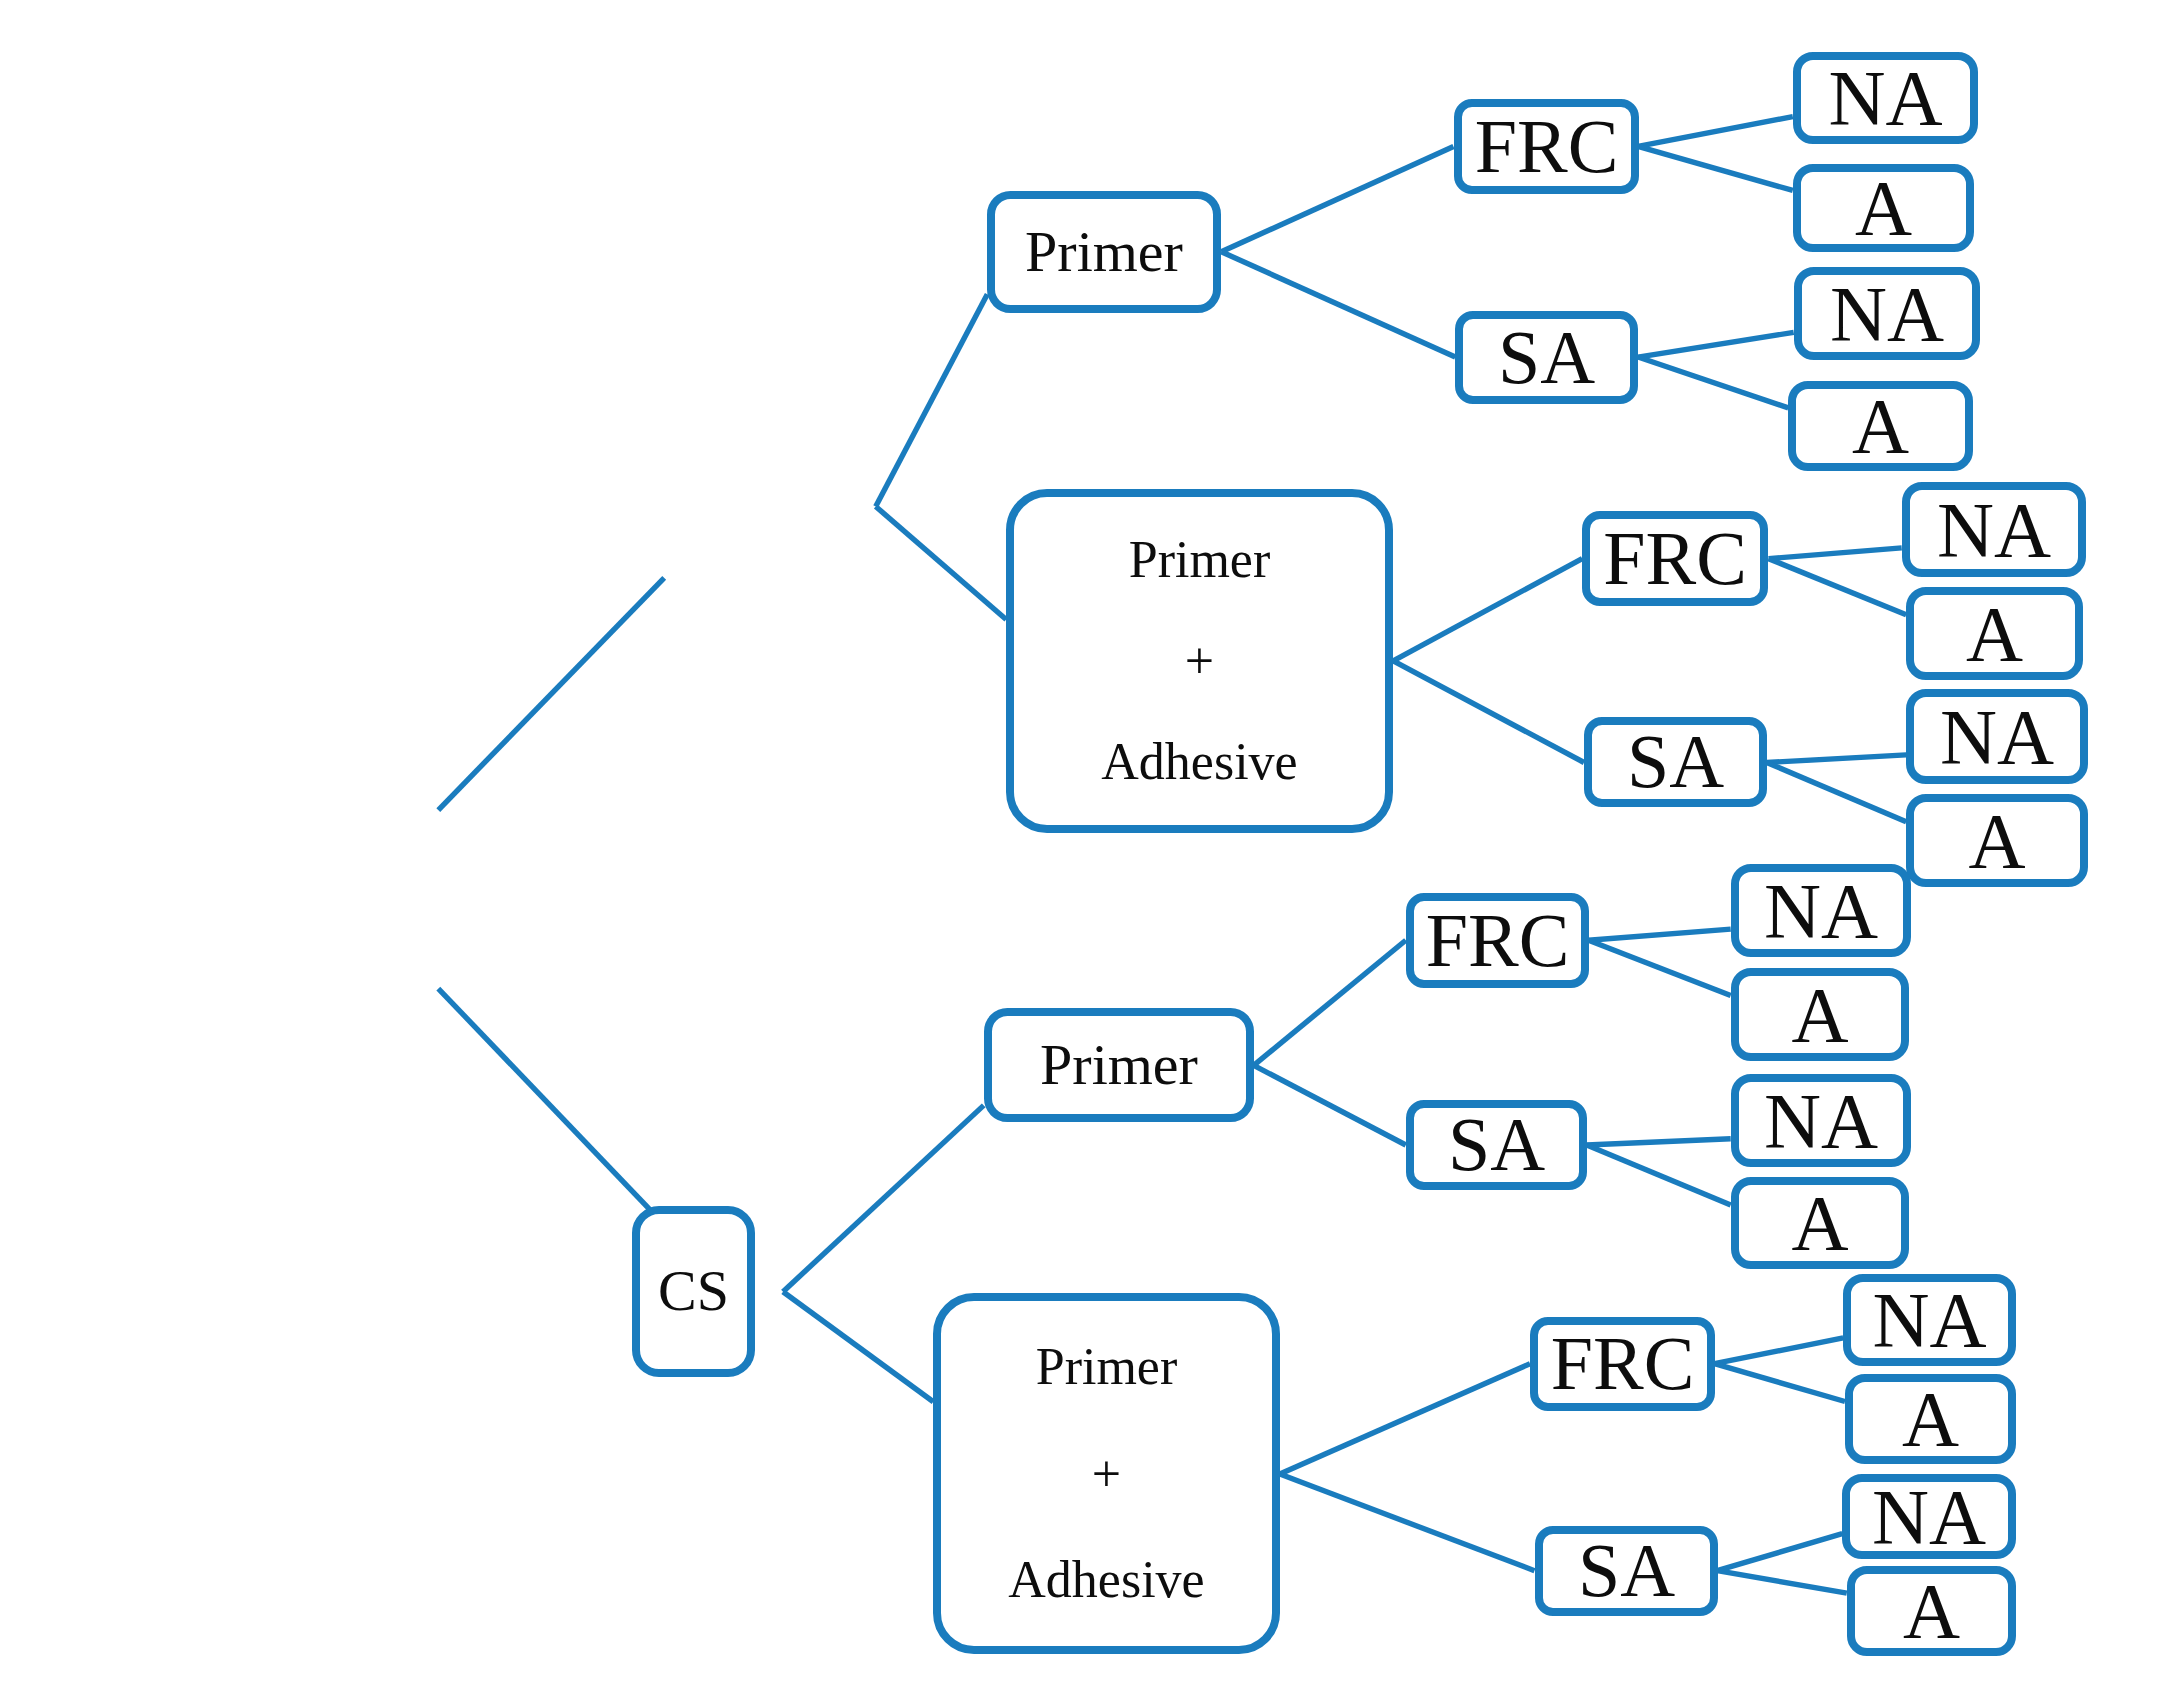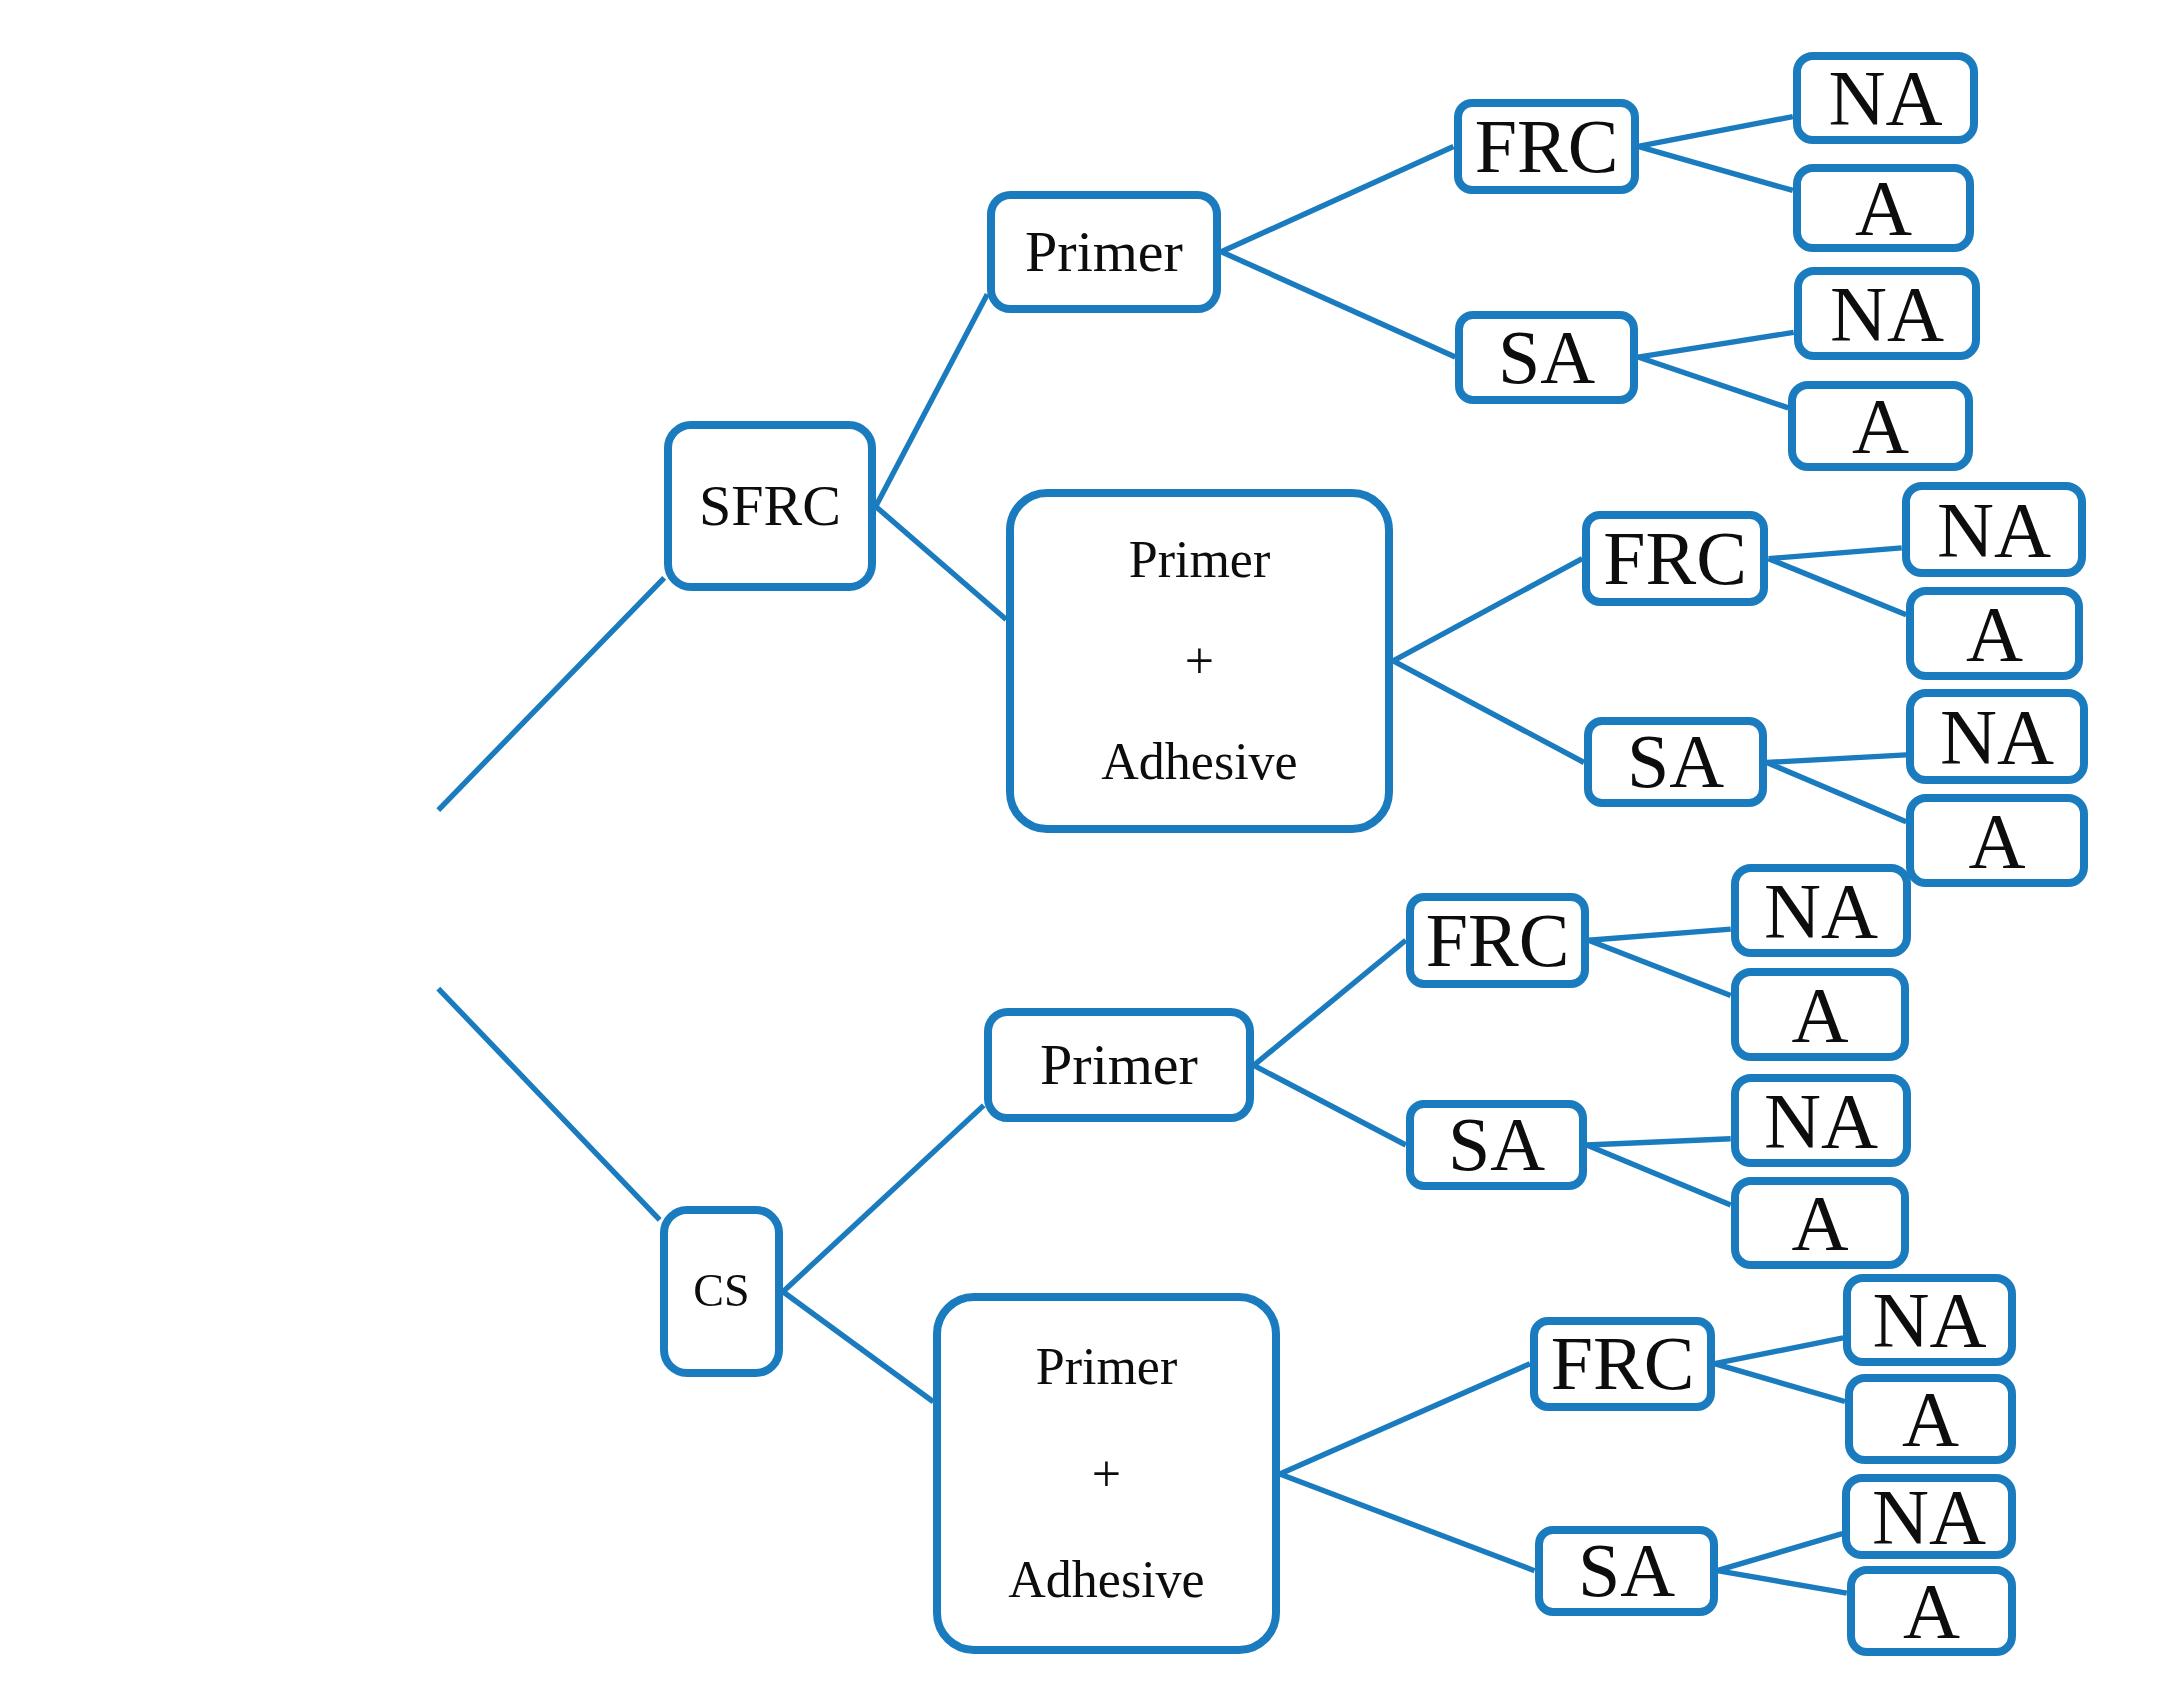--- a/index.html
+++ b/index.html
@@ -74,24 +74,21 @@
       <line x1="1765" y1="1044.5" x2="1923" y2="1032.1" stroke="#1a7cbe" stroke-width="6"></line>
       <line x1="1765" y1="1044.5" x2="1923" y2="1105.9" stroke="#1a7cbe" stroke-width="6"></line>
       <line x1="1763" y1="1272" x2="1923" y2="1265.1" stroke="#1a7cbe" stroke-width="6"></line>
       <line x1="1763" y1="1272" x2="1923" y2="1338.6" stroke="#1a7cbe" stroke-width="6"></line>
       <line x1="1905" y1="1515" x2="2048" y2="1486.4" stroke="#1a7cbe" stroke-width="6"></line>
       <line x1="1905" y1="1515" x2="2050" y2="1557" stroke="#1a7cbe" stroke-width="6"></line>
       <line x1="1908" y1="1745" x2="2047" y2="1703.8" stroke="#1a7cbe" stroke-width="6"></line>
       <line x1="1908" y1="1745" x2="2052" y2="1770" stroke="#1a7cbe" stroke-width="6"></line>
     </svg>
 
-    <div class="node" style="left: 664px; top: 421px; width: 212px; height: 170px; font-size: 58px; border-radius: 27px; border: 8px solid rgb(26, 124, 190); background: rgb(255, 255, 255); color: rgb(13, 13, 13);">
-      <span class="node-line">SFRC</span>
-    </div>
-    <div class="node" style="left: 660px; top: 1206px; width: 123px; height: 171px; font-size: 46px; border-radius: 27px; border: 8px solid rgb(26, 124, 190); background: rgb(255, 255, 255); color: rgb(13, 13, 13);">
+    <div class="node" style="left: 632px; top: 1206px; width: 123px; height: 171px; font-size: 58px; border-radius: 27px; border: 8px solid rgb(26, 124, 190); background: rgb(255, 255, 255); color: rgb(13, 13, 13);">
       <span class="node-line">CS</span>
     </div>
     <div class="node" style="left: 987px; top: 191px; width: 234px; height: 122px; font-size: 58px; border-radius: 23.4px; border: 8px solid rgb(26, 124, 190); background: rgb(255, 255, 255); color: rgb(13, 13, 13);">
       <span class="node-line">Primer</span>
     </div>
     <div class="node spread" style="left: 1006px; top: 489px; width: 387px; height: 344px; font-size: 52px; border-radius: 41px; border: 8px solid rgb(26, 124, 190); background: rgb(255, 255, 255); color: rgb(13, 13, 13);">
       <span class="node-line">Primer</span>
       <span class="node-line">+</span>
       <span class="node-line">Adhesive</span>
     </div>

